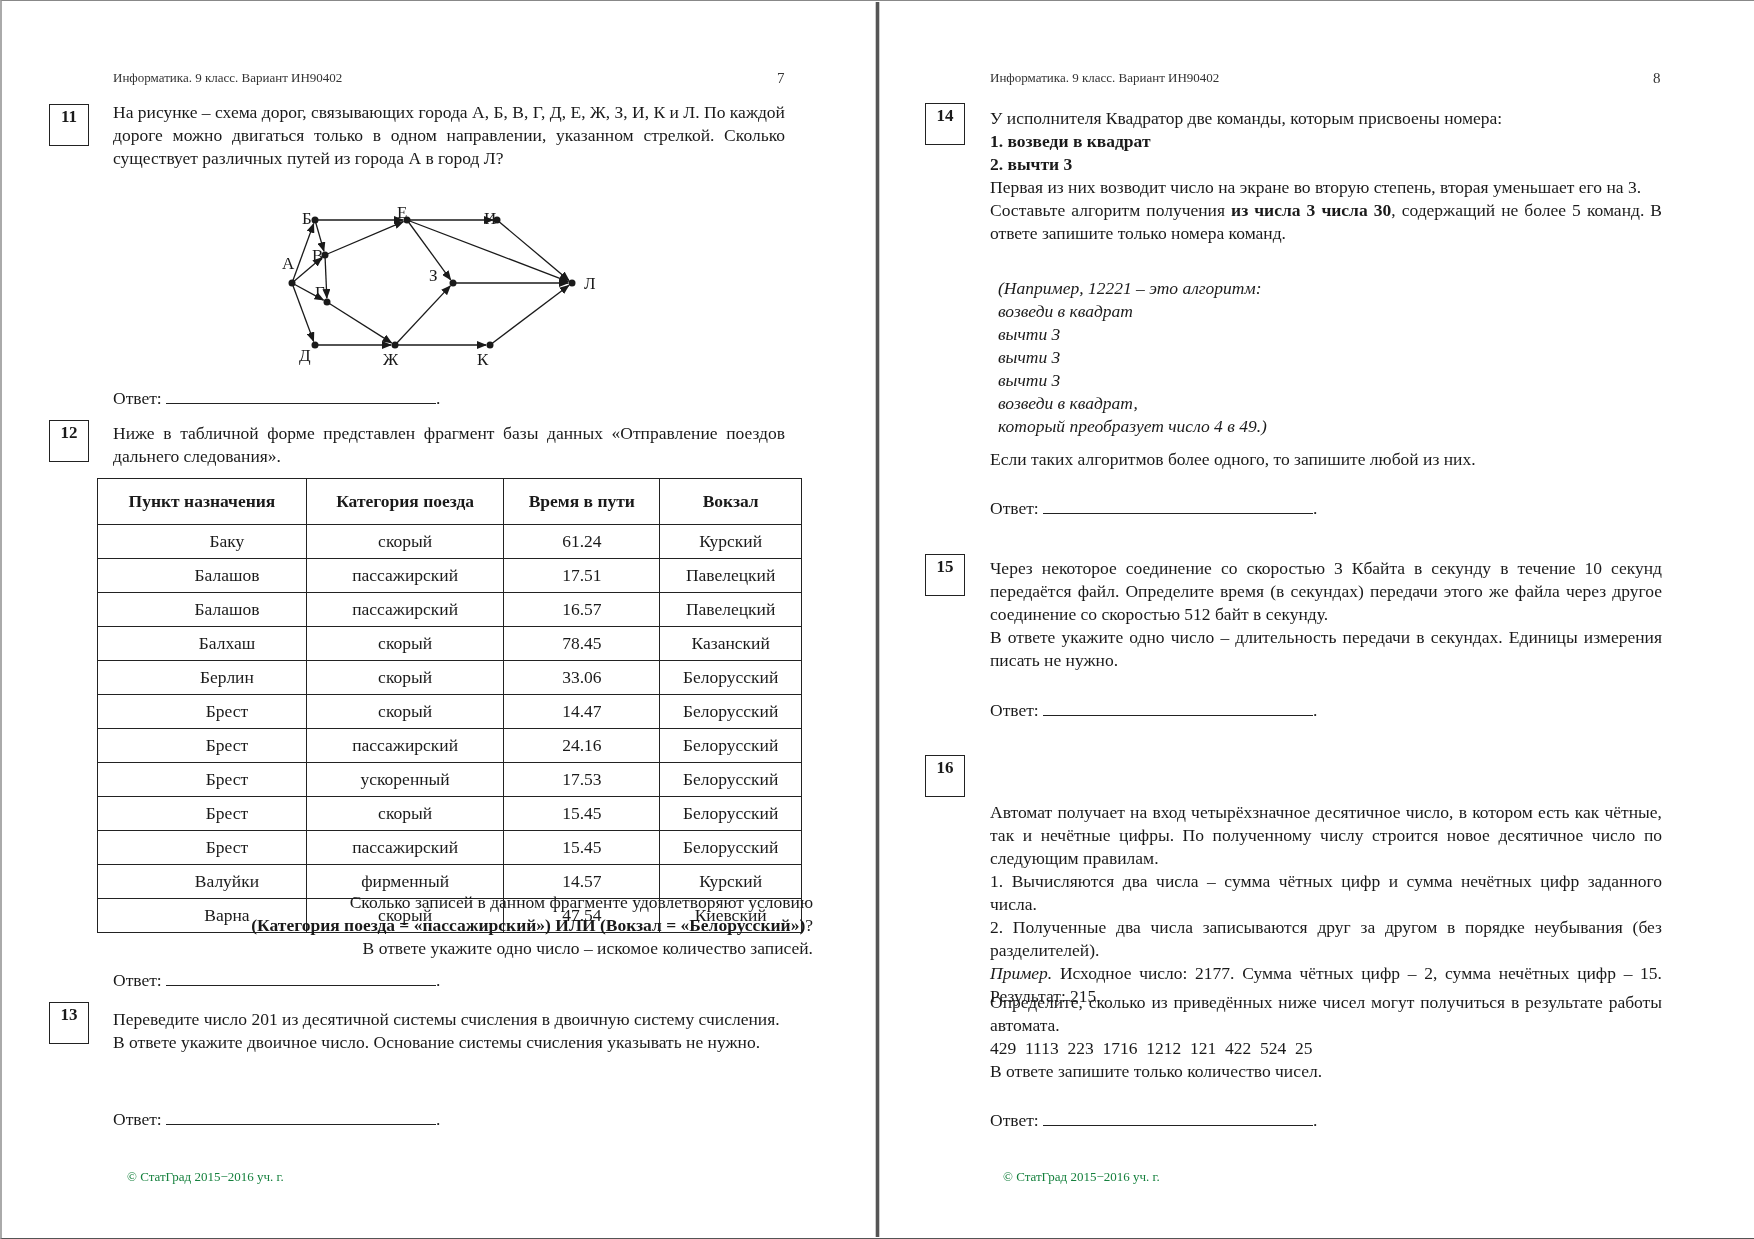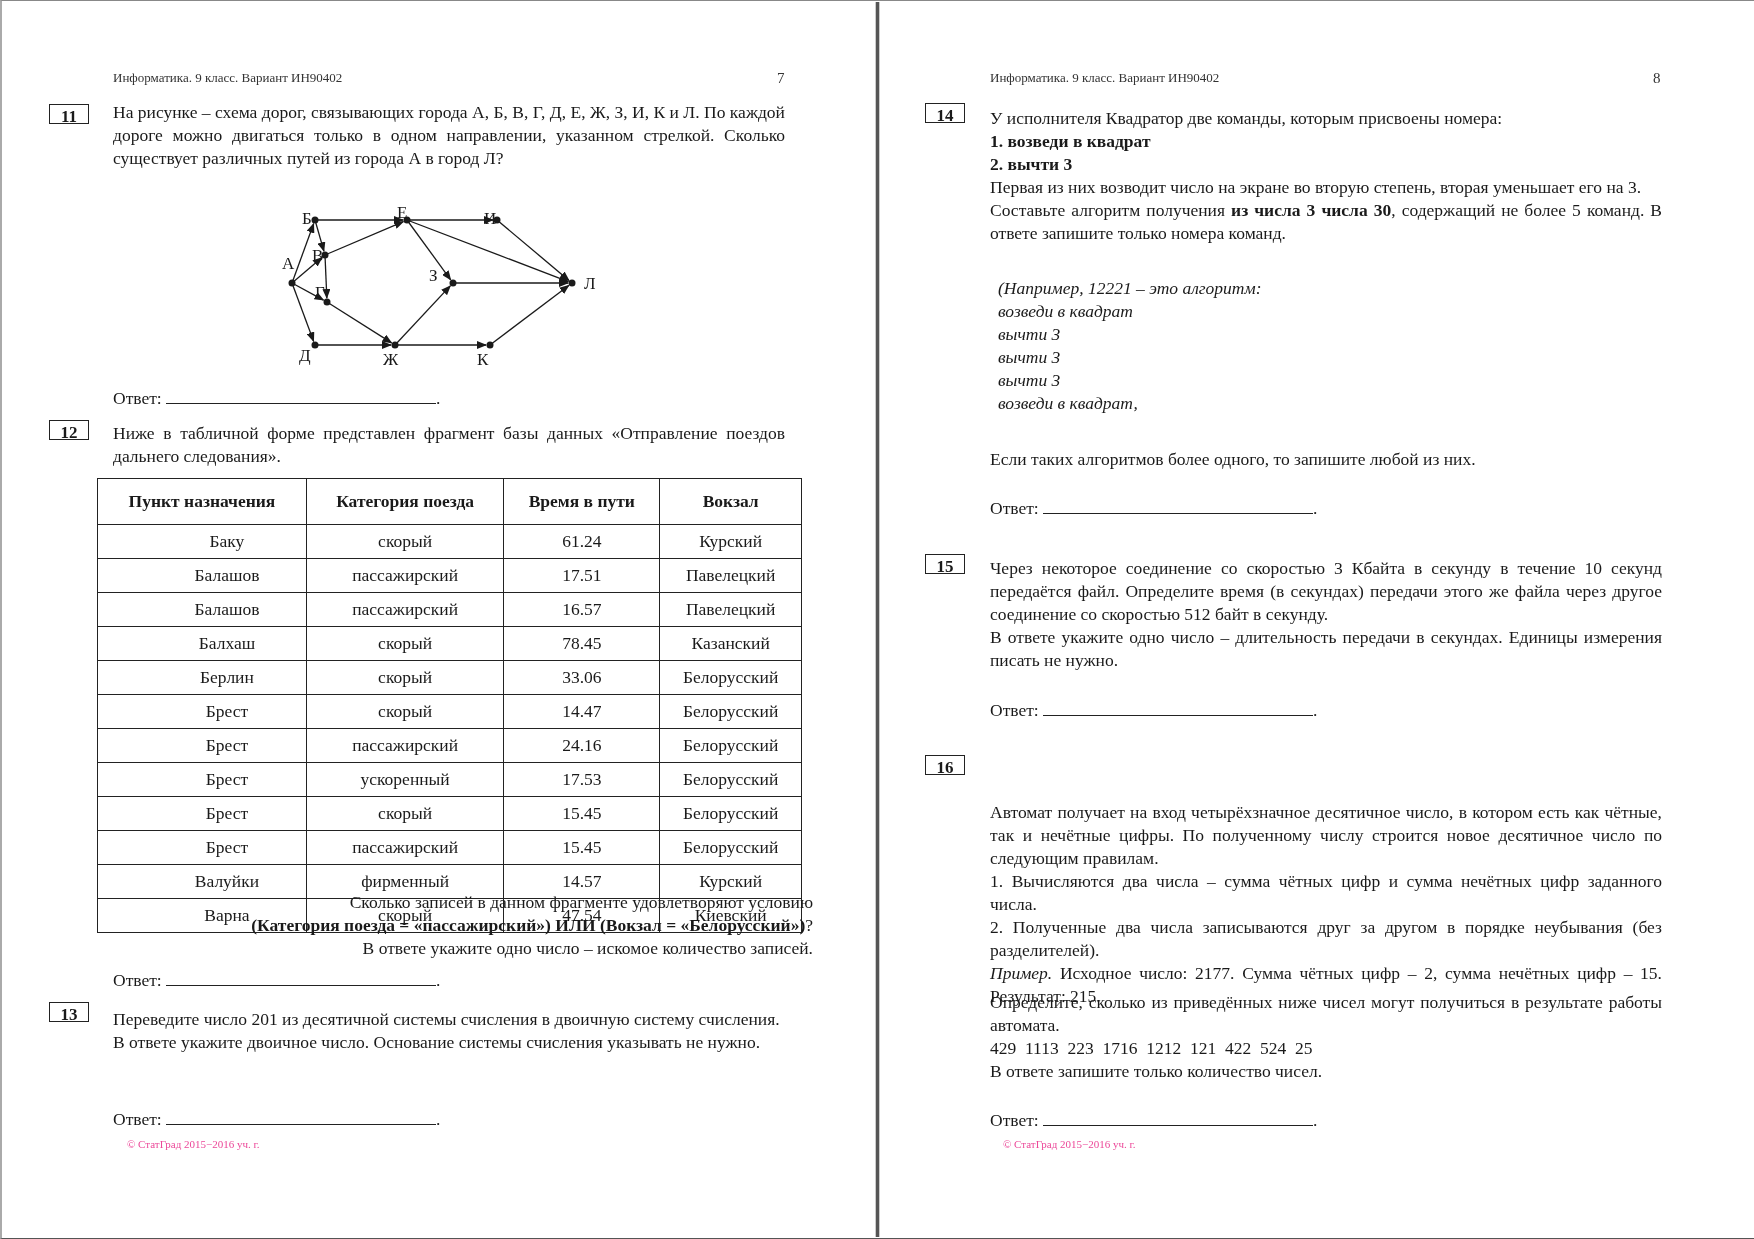--- a/index.html
+++ b/index.html
@@ -21,33 +21,33 @@
   .page { position: absolute; top: 0; height: 1239px; }
   .page.left { left: 0; width: 875px; }
   .page.right { left: 878px; width: 876px; }
 
   .running-head {
     position: absolute; top: 70px; font-size: 13px; color: #333;
   }
   .page-num { position: absolute; top: 70px; font-size: 15px; color: #333; }
 
   .qnum {
-    position: absolute; width: 40px; height: 20px;
+    position: absolute; width: 40px; height: 42px;
     border: 1.5px solid #222; box-sizing: border-box;
     font-weight: bold; font-size: 17px; text-align: center; line-height: 23px;
   }
   .text { position: absolute; font-size: 17.5px; line-height: 23px; text-align: justify; }
   .text p { margin: 0; }
   .b { font-weight: bold; }
   .i { font-style: italic; }
   .answer { position: absolute; font-size: 17.5px; line-height: 23px; }
   .answer .line {
     display: inline-block; width: 270px; border-bottom: 1px solid #222; height: 16px; vertical-align: baseline;
   }
-  .footer { position: absolute; font-size: 11px; color: #ec4899; }
+  .footer { position: absolute; font-size: 13px; color: #15803d; margin-top: 31px; }
 
   table.db {
     position: absolute; left: 97px; top: 478px; width: 705px;
     border-collapse: collapse; font-size: 17.5px;
   }
   table.db th, table.db td {
     border: 1.3px solid #222; padding: 2px 6px; height: 29px; text-align: center;
   }
   table.db th { height: 41px; font-weight: bold; }
   table.db td.c0 { text-align: center; padding-left: 56px; }
@@ -252,20 +252,21 @@
     <p>Первая из них возводит число на экране во вторую степень, вторая уменьшает его на 3.</p>
     <p><span>Составьте алгоритм получения </span><span class="b">из числа 3 числа 30</span><span>, содержащий не более 5 команд. В ответе запишите только номера команд.</span></p>
   </div>
   <div class="text i" style="left:112px; top:277px; width:672px; text-align:left;margin-left:8px;">
     <p>(Например, 12221 – это алгоритм:</p>
     <p>возведи в квадрат</p>
     <p>вычти 3</p>
     <p>вычти 3</p>
     <p>вычти 3</p>
     <p>возведи в квадрат,</p>
+    <p>который преобразует число 4 в 49.)</p>
   </div>
   <div class="text" style="left:112px; top:448px; width:672px;">Если таких алгоритмов более одного, то запишите любой из них.</div>
 
   <div class="answer" style="left:112px; top:497px;">
     <span>Ответ:</span>
     <span class="line"></span>.
   </div>
 
   <div class="qnum" style="left:47px; top:554px;">15</div>
   <div class="text" style="left:112px; top:557px; width:672px;">

